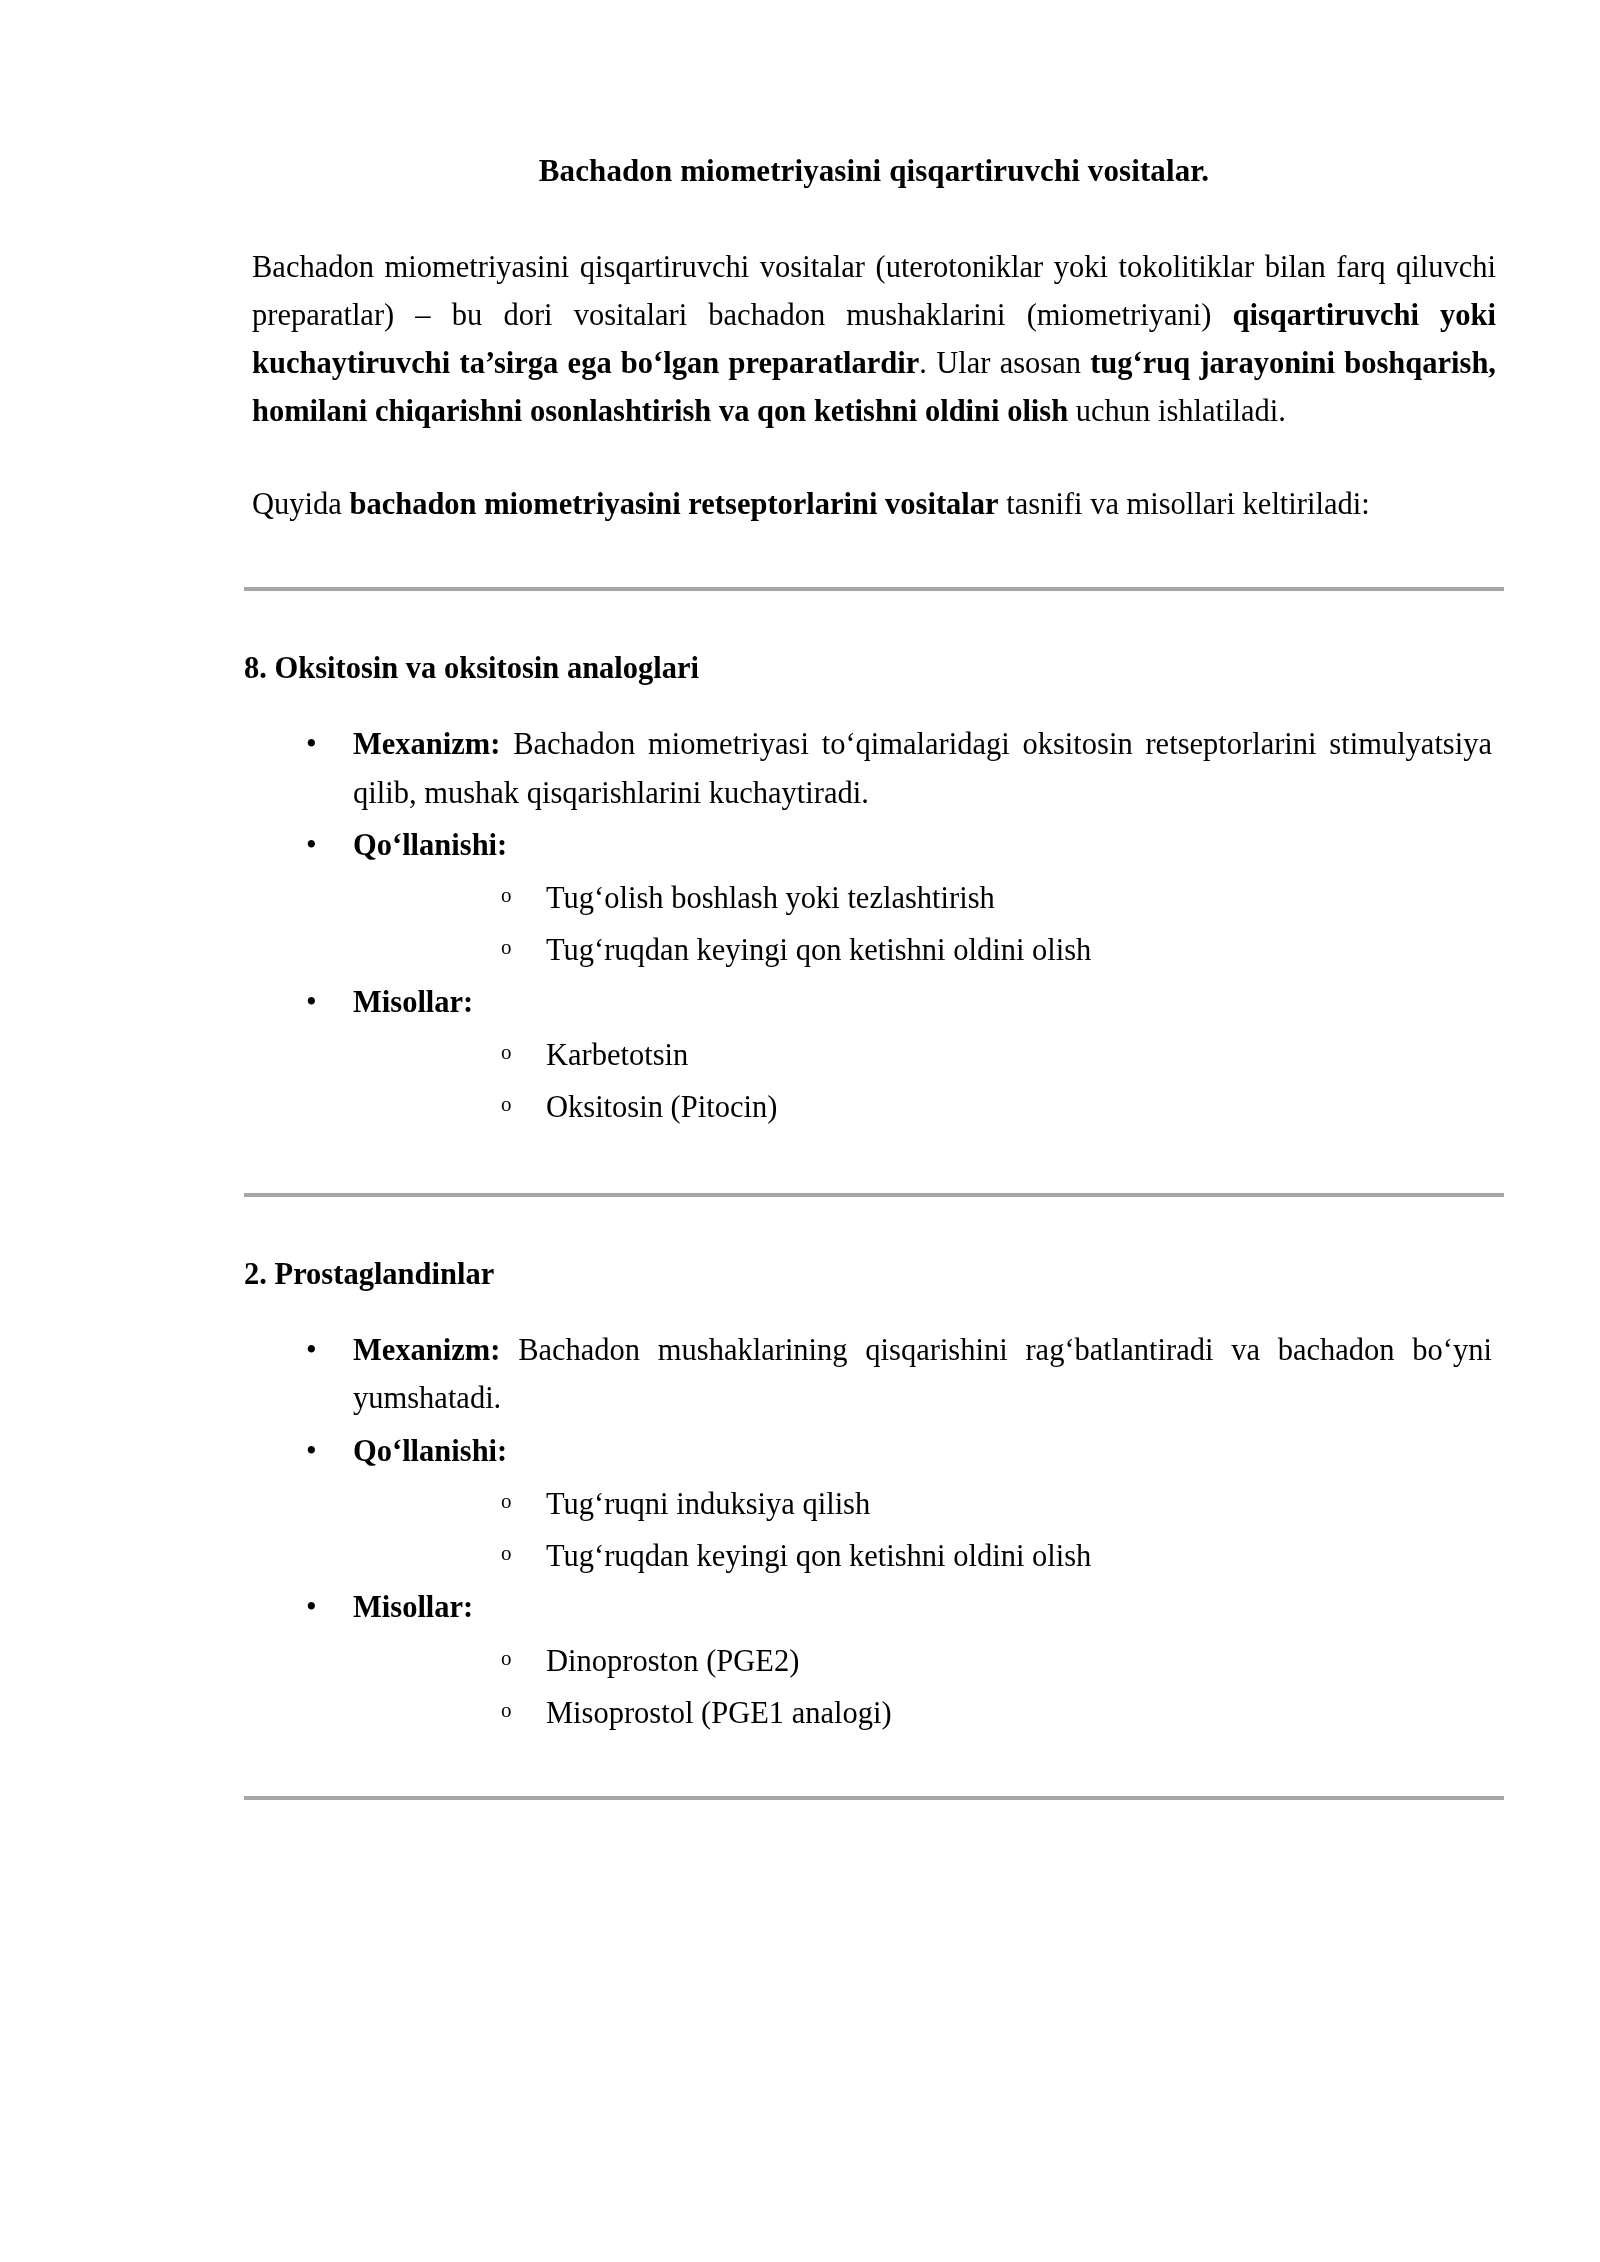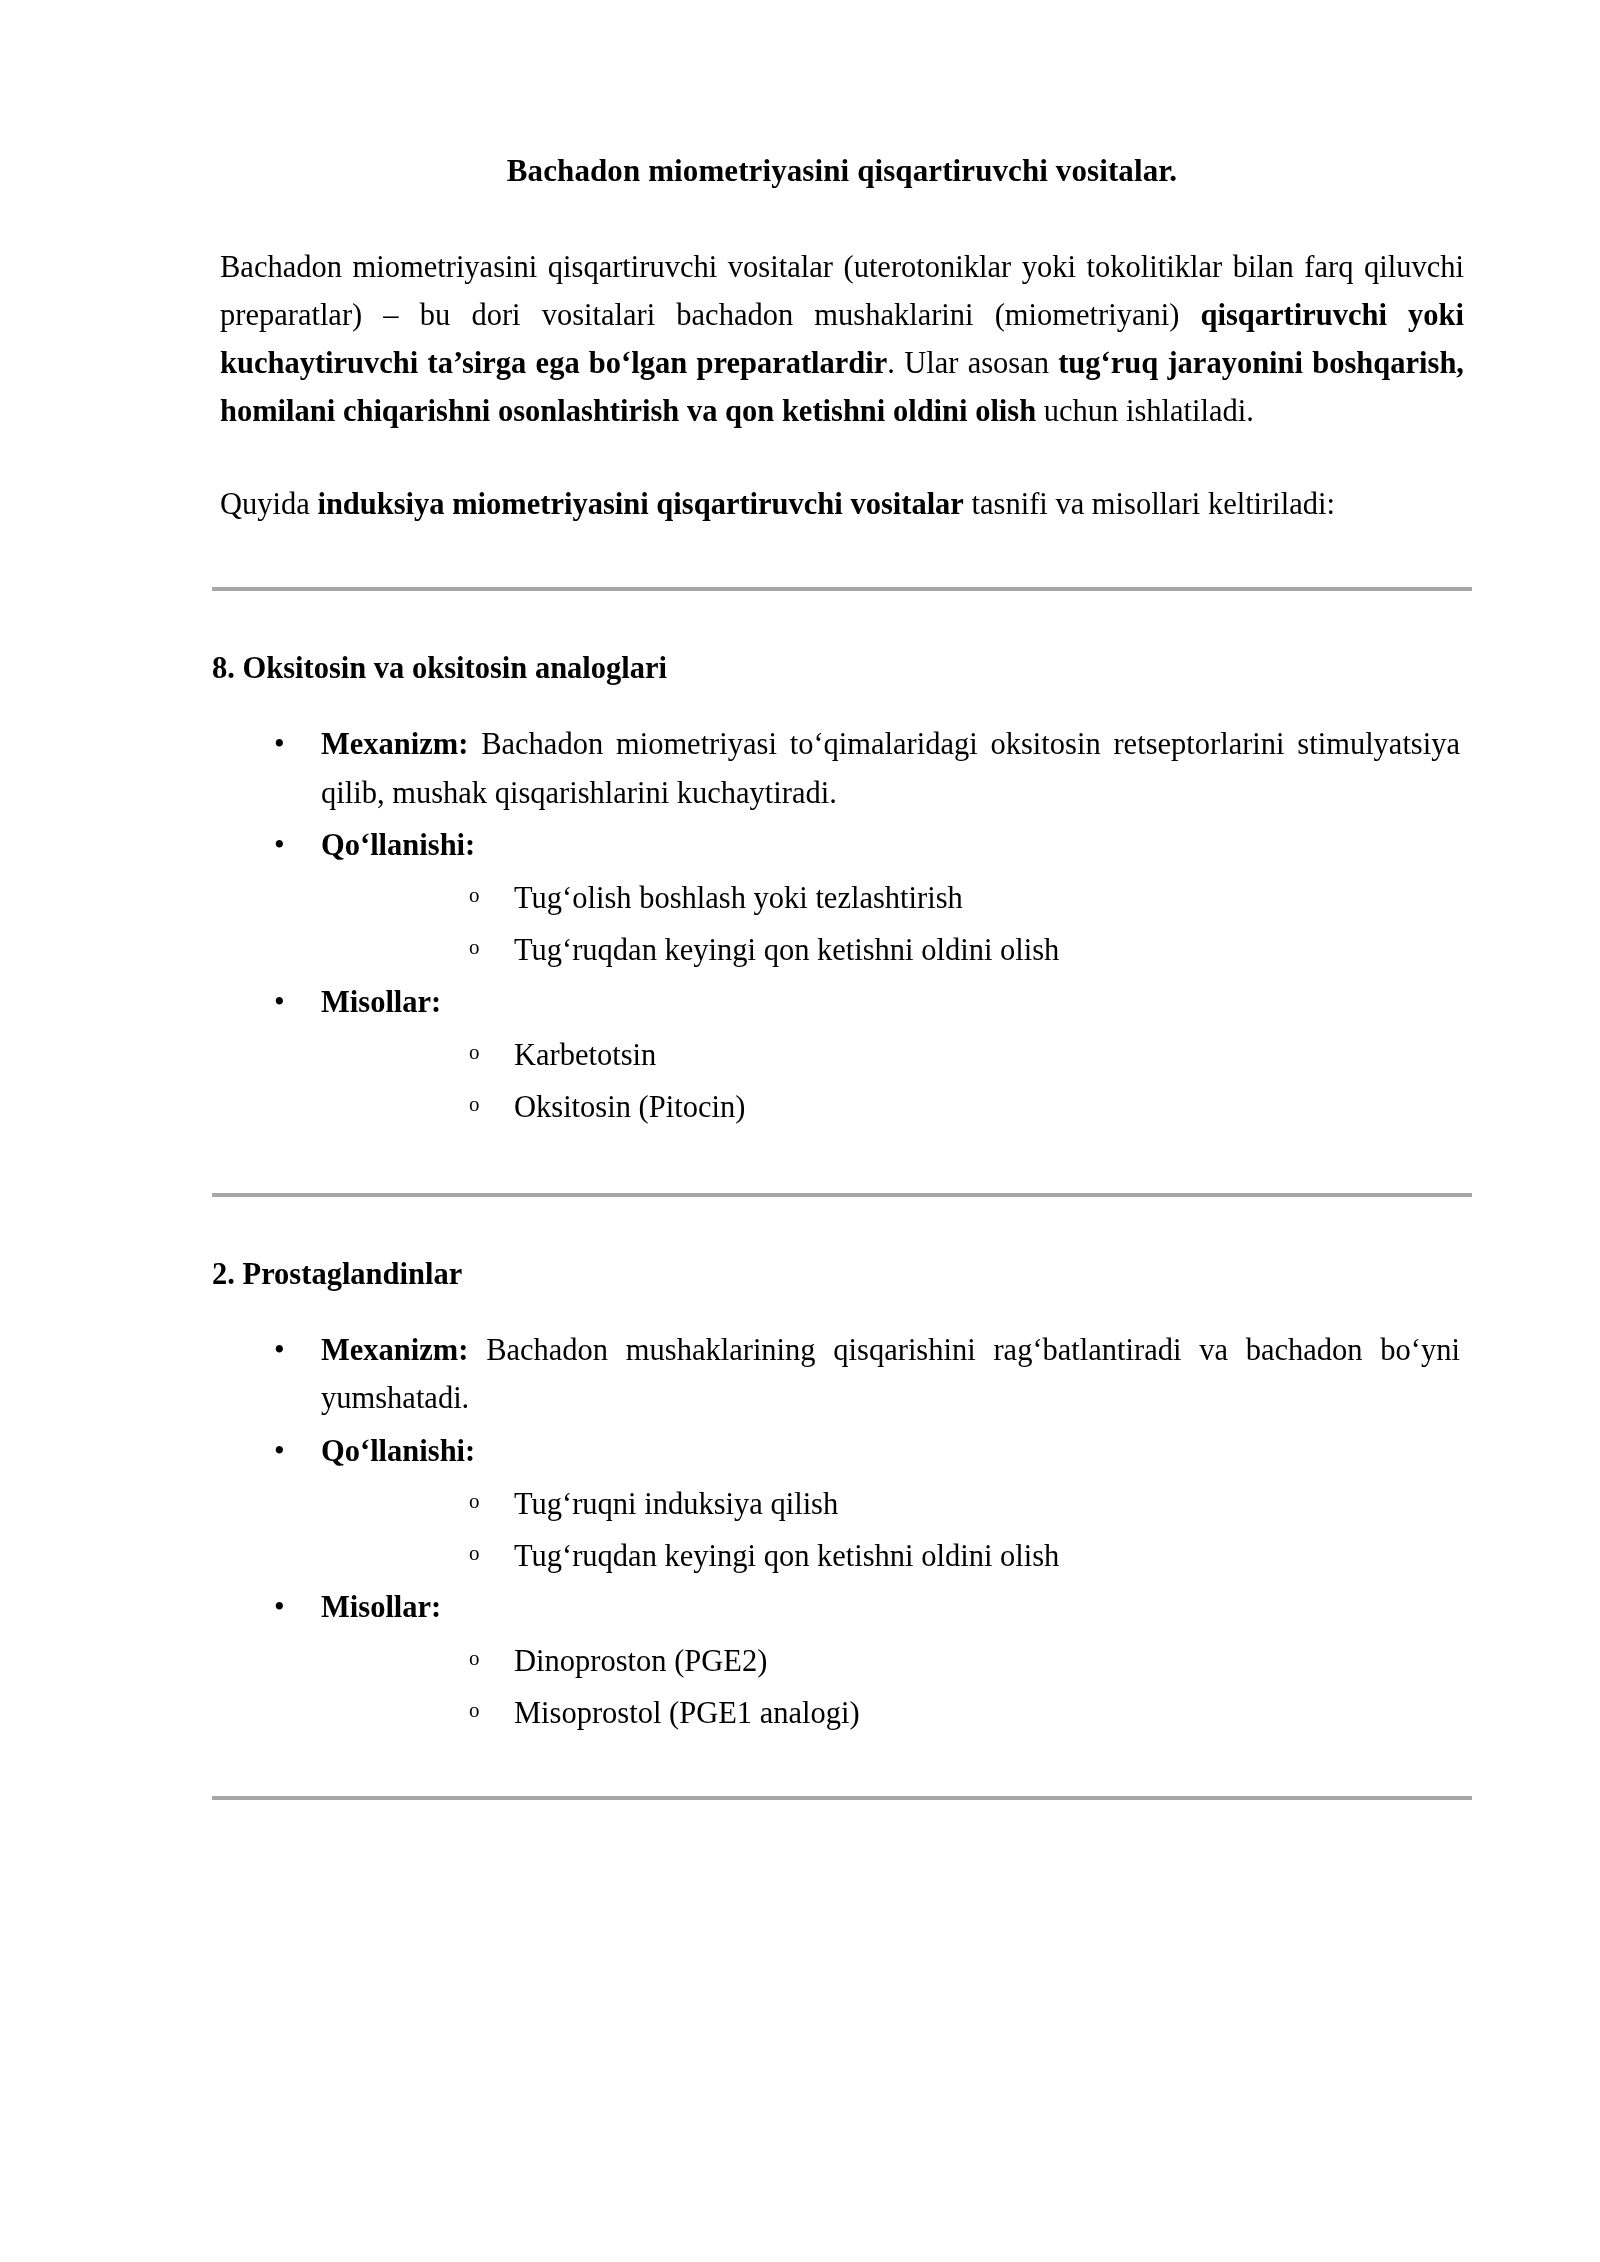--- a/index.html
+++ b/index.html
@@ -17,21 +17,21 @@
   .page {
     position: relative;
     width: 1600px;
     height: 2262px;
     background: #ffffff;
     box-sizing: border-box;
     padding: 0;
   }
   .content {
     position: absolute;
-    left: 212px;
+    left: 244px;
     top: 0;
     width: 1260px;
   }
 
   
   .doc-title {
     text-align: center;
     font-weight: bold;
     font-size: 31px;
     line-height: 1.25;
@@ -128,21 +128,21 @@
 </head>
 <body>
 
 <div class="page">
   <div class="content">
 
     <h1 class="doc-title">Bachadon miometriyasini qisqartiruvchi vositalar.</h1>
 
     <p class="para first"><span>Bachadon miometriyasini qisqartiruvchi vositalar (uterotoniklar yoki tokolitiklar bilan farq qiluvchi preparatlar) – bu dori vositalari bachadon mushaklarini (miometriyani) </span><b>qisqartiruvchi yoki kuchaytiruvchi ta’sirga ega bo‘lgan preparatlardir</b><span>. Ular asosan </span><b>tug‘ruq jarayonini boshqarish, homilani chiqarishni osonlashtirish va qon ketishni oldini olish</b><span> uchun ishlatiladi.</span></p>
 
-    <p class="para"><span>Quyida </span><b>induksiya miometriyasini qisqartiruvchi vositalar</b><span> tasnifi va misollari keltiriladi:</span></p>
+    <p class="para"><span>Quyida </span><b>bachadon miometriyasini retseptorlarini vositalar</b><span> tasnifi va misollari keltiriladi:</span></p>
 
     <div class="hr-wrap-1">
       <hr class="hr">
     </div>
 
     <h2 class="section-heading">8. Oksitosin va oksitosin analoglari</h2>
 
     <ul class="bullets">
       <li class="bullet">
         <span class="bullet-label">Mexanizm:</span><span class="bullet-body"> Bachadon miometriyasi to‘qimalaridagi oksitosin retseptorlarini stimulyatsiya qilib, mushak qisqarishlarini kuchaytiradi.</span>

